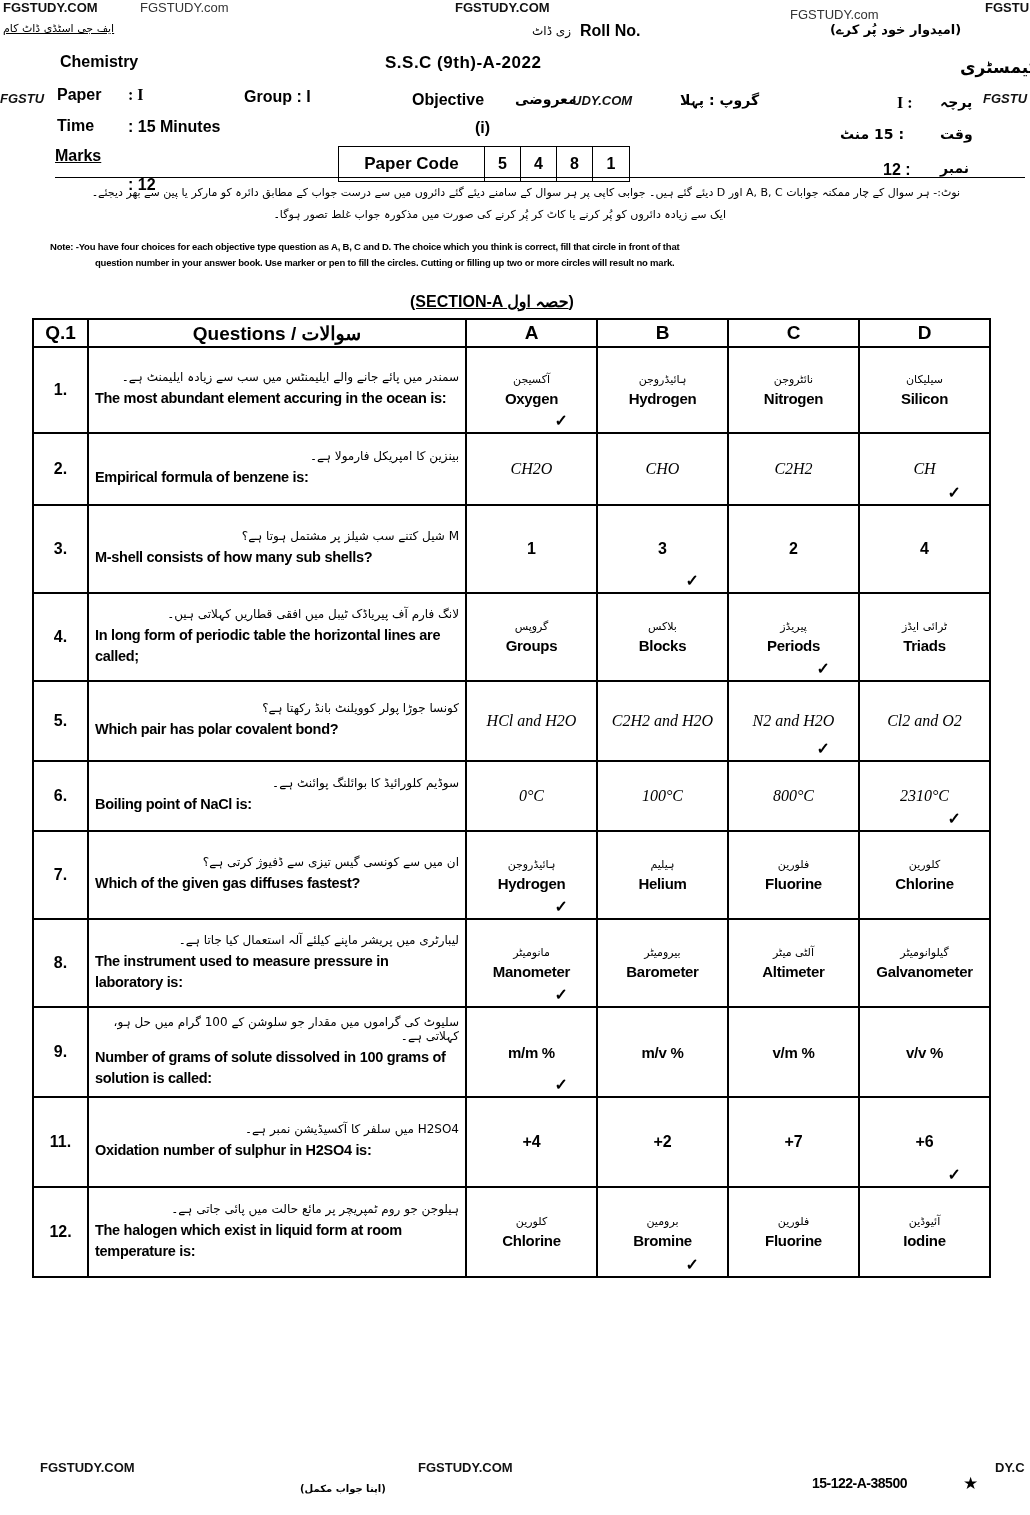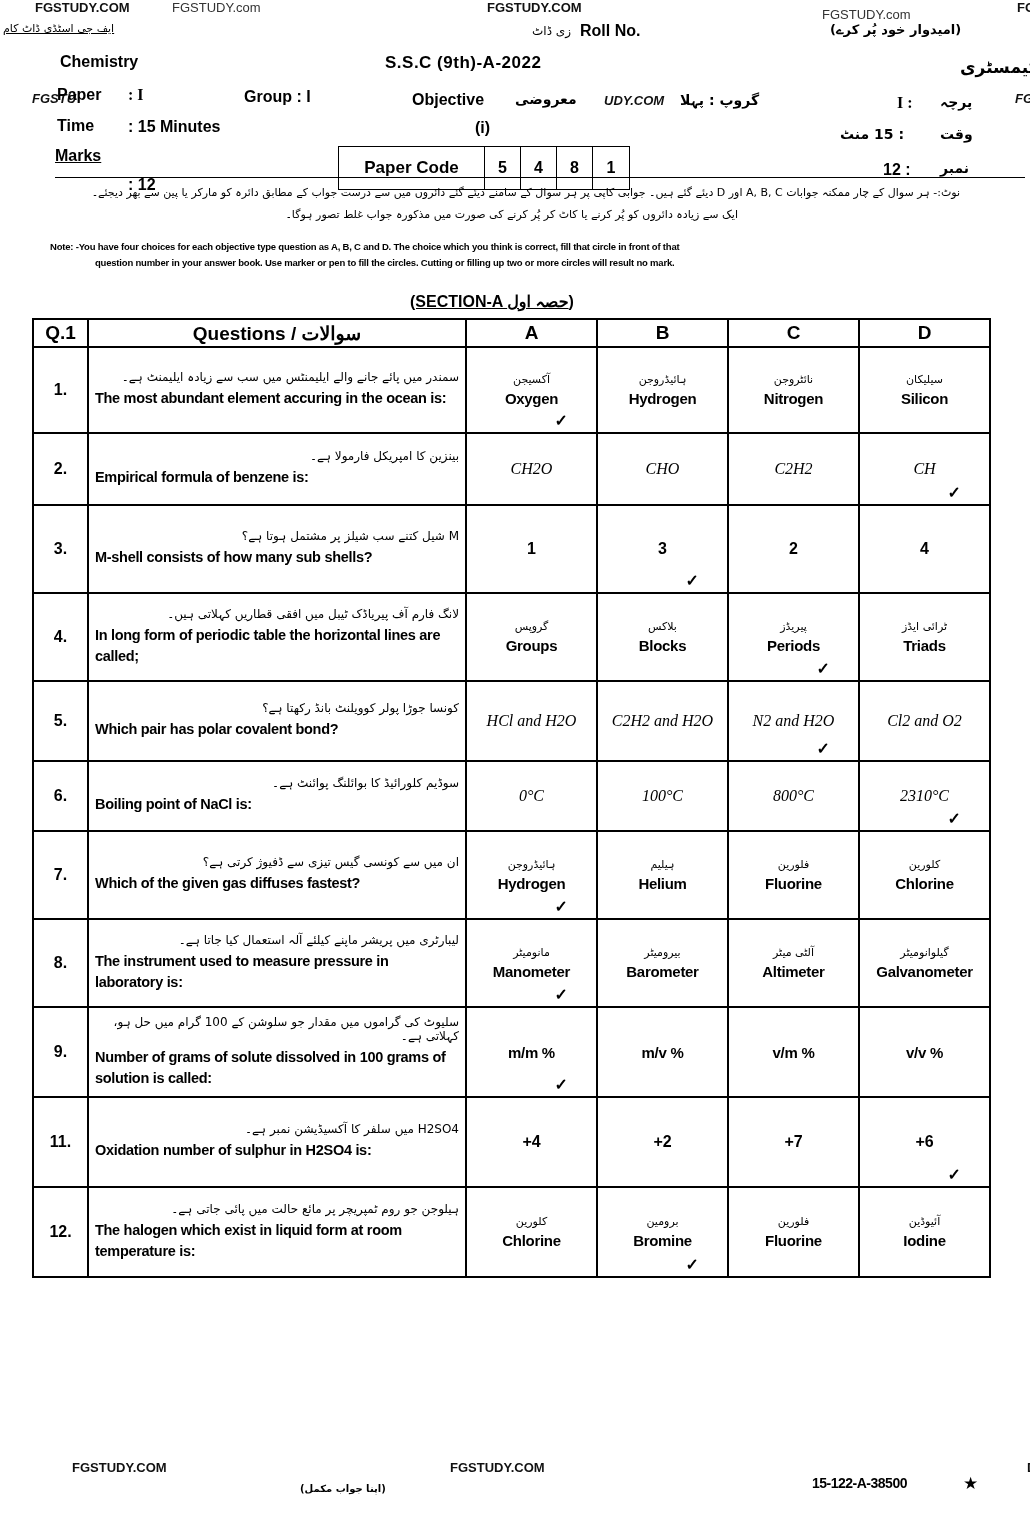--- a/index.html
+++ b/index.html
@@ -1,24 +1,24 @@
 <!DOCTYPE html>
 <html><head>
 <meta charset="utf-8">
 <style>
   * { box-sizing: border-box; margin: 0; padding: 0; }
   html, body { width: 1030px; height: 1515px; background: #fff; overflow: hidden; }
   body { position: relative; font-family: "Liberation Sans", sans-serif; color: #000; }
   .abs { position: absolute; white-space: nowrap; }
-  .wm { font-family: "Liberation Sans", sans-serif; font-size: 14px; color: #111; margin-left: 32px; }
+  .wm { font-family: "Liberation Sans", sans-serif; font-size: 14px; color: #111; }
   .wm-bold { font-weight: bold; }
   .urdu { font-family: "DejaVu Sans", sans-serif; direction: rtl; unicode-bidi: plaintext; }
   .hdr-lbl { font-weight: bold; font-size: 16px; }
   .title { font-weight: bold; font-size: 17px; letter-spacing: 0.5px; }
-  .code-box { position: absolute; left: 338px; top: 146px; height: 44px; display: flex; border: 1.5px solid #000; }
+  .code-box { position: absolute; left: 338px; top: 146px; height: 36px; display: flex; border: 1.5px solid #000; }
   .code-box .lbl { width: 146px; font-weight: bold; font-size: 17px; display: flex; align-items: center; justify-content: center; border-right: 1.5px solid #000; }
   .code-box .dig { width: 36px; font-weight: bold; font-size: 16px; display: flex; align-items: center; justify-content: center; border-right: 1.5px solid #000; }
   .code-box .dig:last-child { border-right: none; }
   .hrule { position: absolute; left: 55px; top: 177px; width: 970px; border-top: 1.5px solid #000; }
   .note-urdu { font-size: 11px; }
   .note-en { font-size: 9.5px; font-weight: bold; letter-spacing: -0.2px; }
 
   table.q { position: absolute; left: 32px; top: 318px; border-collapse: collapse; table-layout: fixed; }
   table.q td, table.q th { border: 2px solid #000; vertical-align: middle; }
   table.q th { height: 28px; font-weight: bold; font-size: 19px; text-align: center; }
@@ -84,21 +84,21 @@
 <div class="code-box">
   <div class="lbl">Paper Code</div>
   <div class="dig">5</div>
   <div class="dig">4</div>
   <div class="dig">8</div>
   <div class="dig">1</div>
 </div>
 <div class="hrule"></div>
 
 <div class="abs urdu note-urdu" style="right:70px;top:186px;">نوٹ:- ہر سوال کے چار ممکنہ جوابات A, B, C اور D دیئے گئے ہیں۔ جوابی کاپی پر ہر سوال کے سامنے دیئے گئے دائروں میں سے درست جواب کے مطابق دائرہ کو مارکر یا پین سے بھر دیجئے۔</div>
-<div class="abs urdu note-urdu" style="right:292px;top:208px;">ایک سے زیادہ دائروں کو پُر کرنے یا کاٹ کر پُر کرنے کی صورت میں مذکورہ جواب غلط تصور ہوگا۔</div>
+<div class="abs urdu note-urdu" style="right:304px;top:208px;">ایک سے زیادہ دائروں کو پُر کرنے یا کاٹ کر پُر کرنے کی صورت میں مذکورہ جواب غلط تصور ہوگا۔</div>
 <div class="abs note-en" style="left:50px;top:241px;">Note: -You have four choices for each objective type question as A, B, C and D. The choice which you think is correct, fill that circle in front of that</div>
 <div class="abs note-en" style="left:95px;top:257px;">question number in your answer book. Use marker or pen to fill the circles. Cutting or filling up two or more circles will result no mark.</div>
 
 <div class="section-title">(SECTION-A حصہ اول)</div>
 
 <table class="q">
   <colgroup>
     <col class="col-no">
       <col class="col-q">
       <col class="col-opt">

